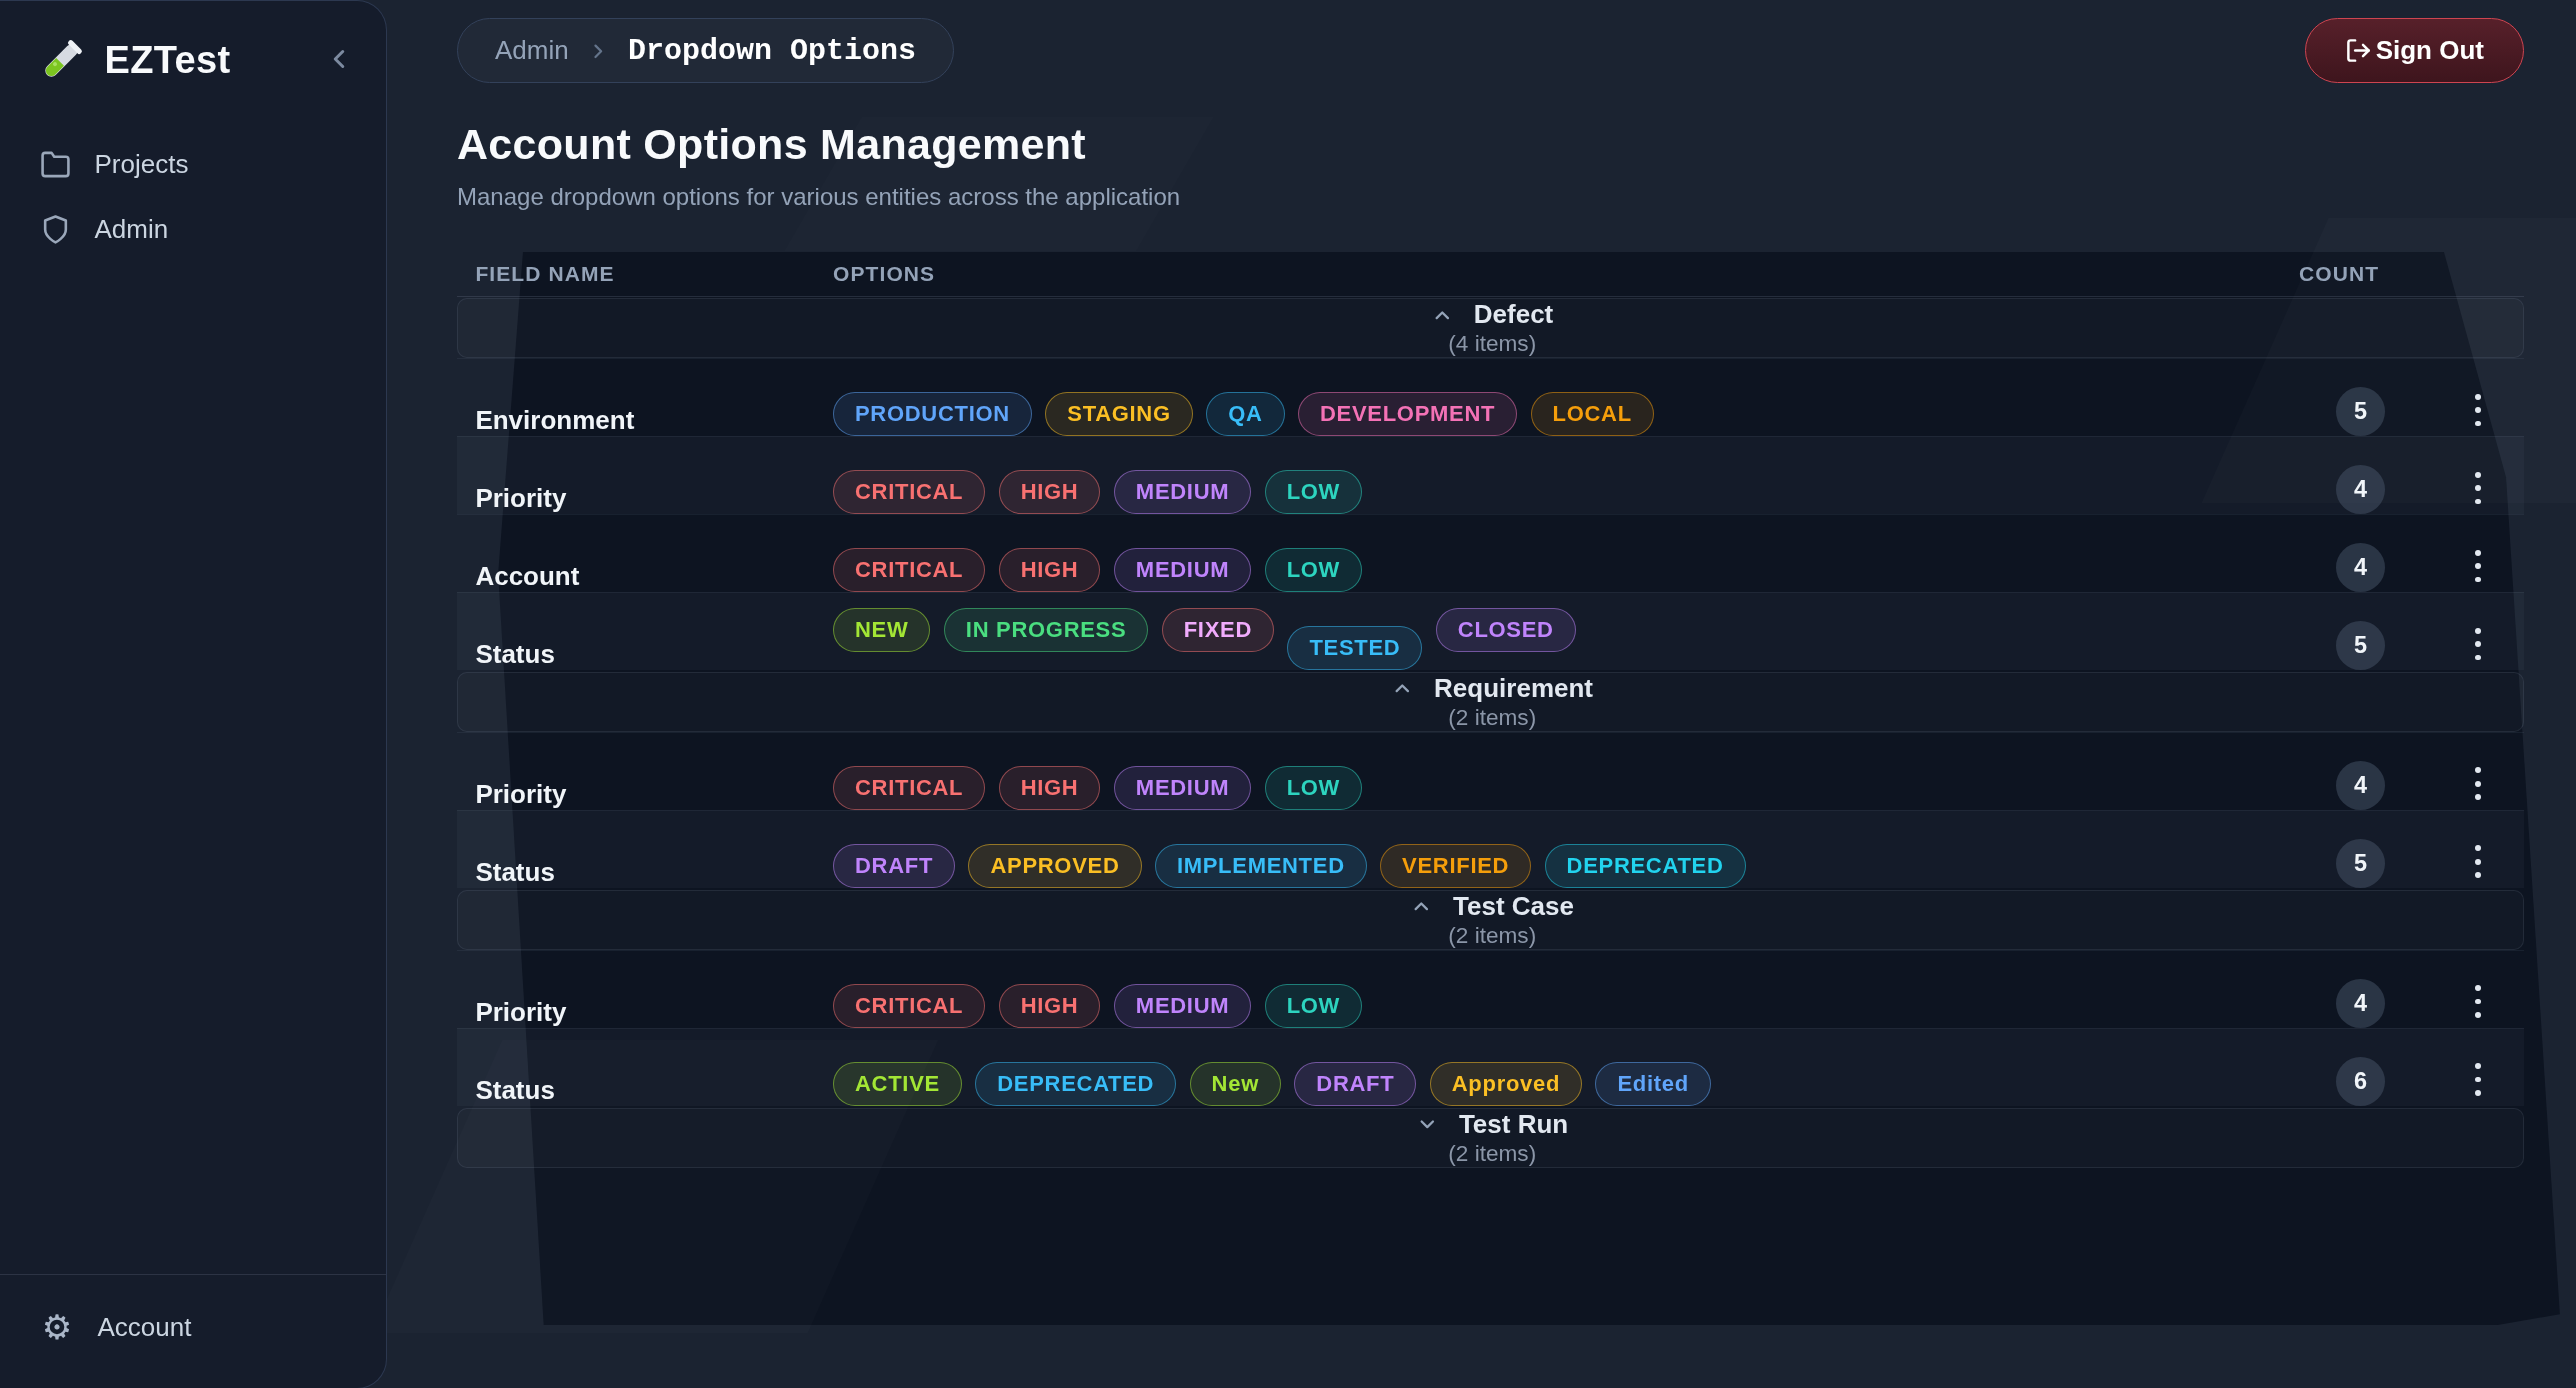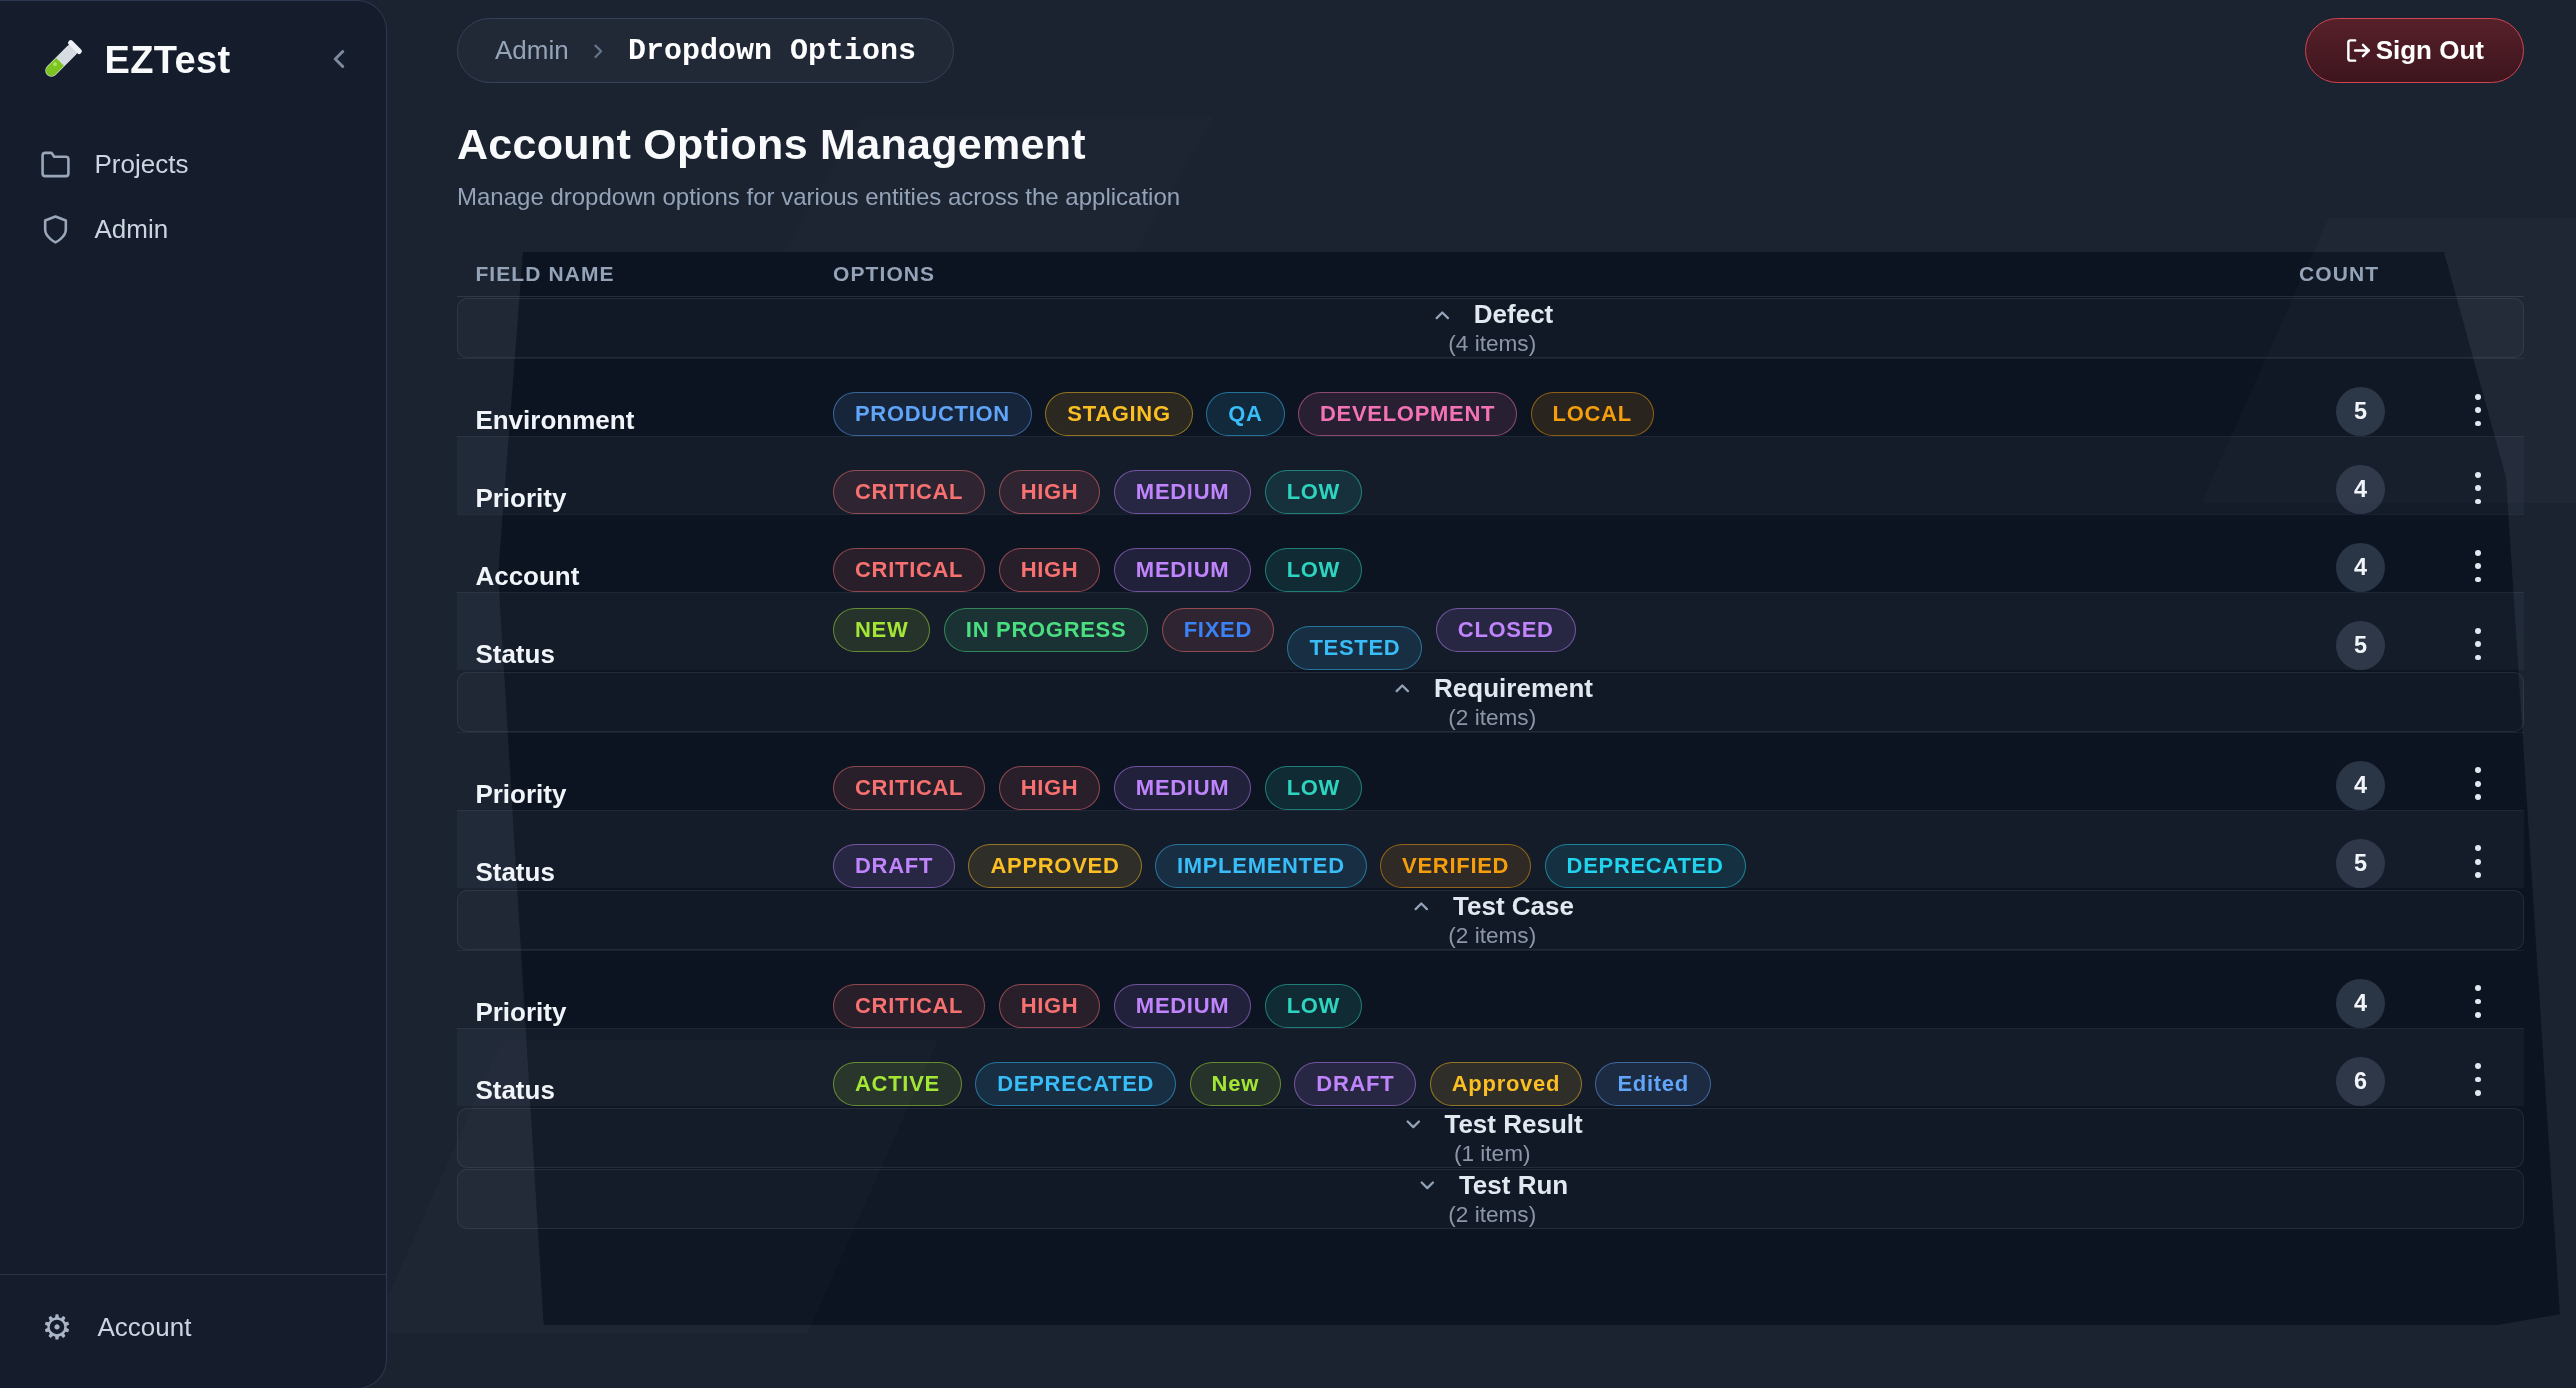--- a/index.html
+++ b/index.html
@@ -250,21 +250,21 @@
                   <i></i>
                 </span>
               </button>
             </div>
           </div>
           <div class="data-row alt">
             <div class="cell-field">Status</div>
             <div class="cell-options">
               <span class="badge" style="color: rgb(163, 230, 53); border-color: rgba(163, 230, 53, 0.5); background: rgba(163, 230, 53, 0.12);">NEW</span>
               <span class="badge" style="color: rgb(74, 222, 128); border-color: rgba(74, 222, 128, 0.5); background: rgba(74, 222, 128, 0.12);">IN PROGRESS</span>
-              <span class="badge" style="color: #3b82f6; border-color: rgba(248, 113, 113, 0.5); background: rgba(248, 113, 113, 0.12);">FIXED</span>
+              <span class="badge" style="color: #f0abfc; border-color: rgba(248, 113, 113, 0.5); background: rgba(248, 113, 113, 0.12);">FIXED</span>
               <span class="badge" style="color: rgb(56, 189, 248); border-color: rgba(56, 189, 248, 0.5); background: rgba(56, 189, 248, 0.12); margin-top: 36px;">TESTED</span>
               <span class="badge" style="color: rgb(192, 132, 252); border-color: rgba(192, 132, 252, 0.5); background: rgba(192, 132, 252, 0.12);">CLOSED</span>
             </div>
             <div class="cell-count">
               <div class="count-badge">5</div>
             </div>
             <div class="cell-actions">
               <button class="kebab">
                 <span class="kebab-dots">
                   <i></i>
@@ -383,31 +383,20 @@
               </button>
             </div>
           </div>
           <div class="group-row">
             <div class="group-left">
               <span class="group-chevron">
                 <svg viewBox="0 0 24 24" fill="none" stroke="currentColor" stroke-width="2.4" stroke-linecap="round" stroke-linejoin="round">
                   <polyline points="6 9 12 15 18 9"></polyline>
                 </svg>
               </span>
-              <span class="group-name">Test Result</span>
-            </div>
-            <span class="group-items">(1 item)</span>
-          </div>
-          <div class="group-row">
-            <div class="group-left">
-              <span class="group-chevron">
-                <svg viewBox="0 0 24 24" fill="none" stroke="currentColor" stroke-width="2.4" stroke-linecap="round" stroke-linejoin="round">
-                  <polyline points="6 9 12 15 18 9"></polyline>
-                </svg>
-              </span>
               <span class="group-name">Test Run</span>
             </div>
             <span class="group-items">(2 items)</span>
           </div>
         </div>
     </section>
   </main>
 </div>
 
 

